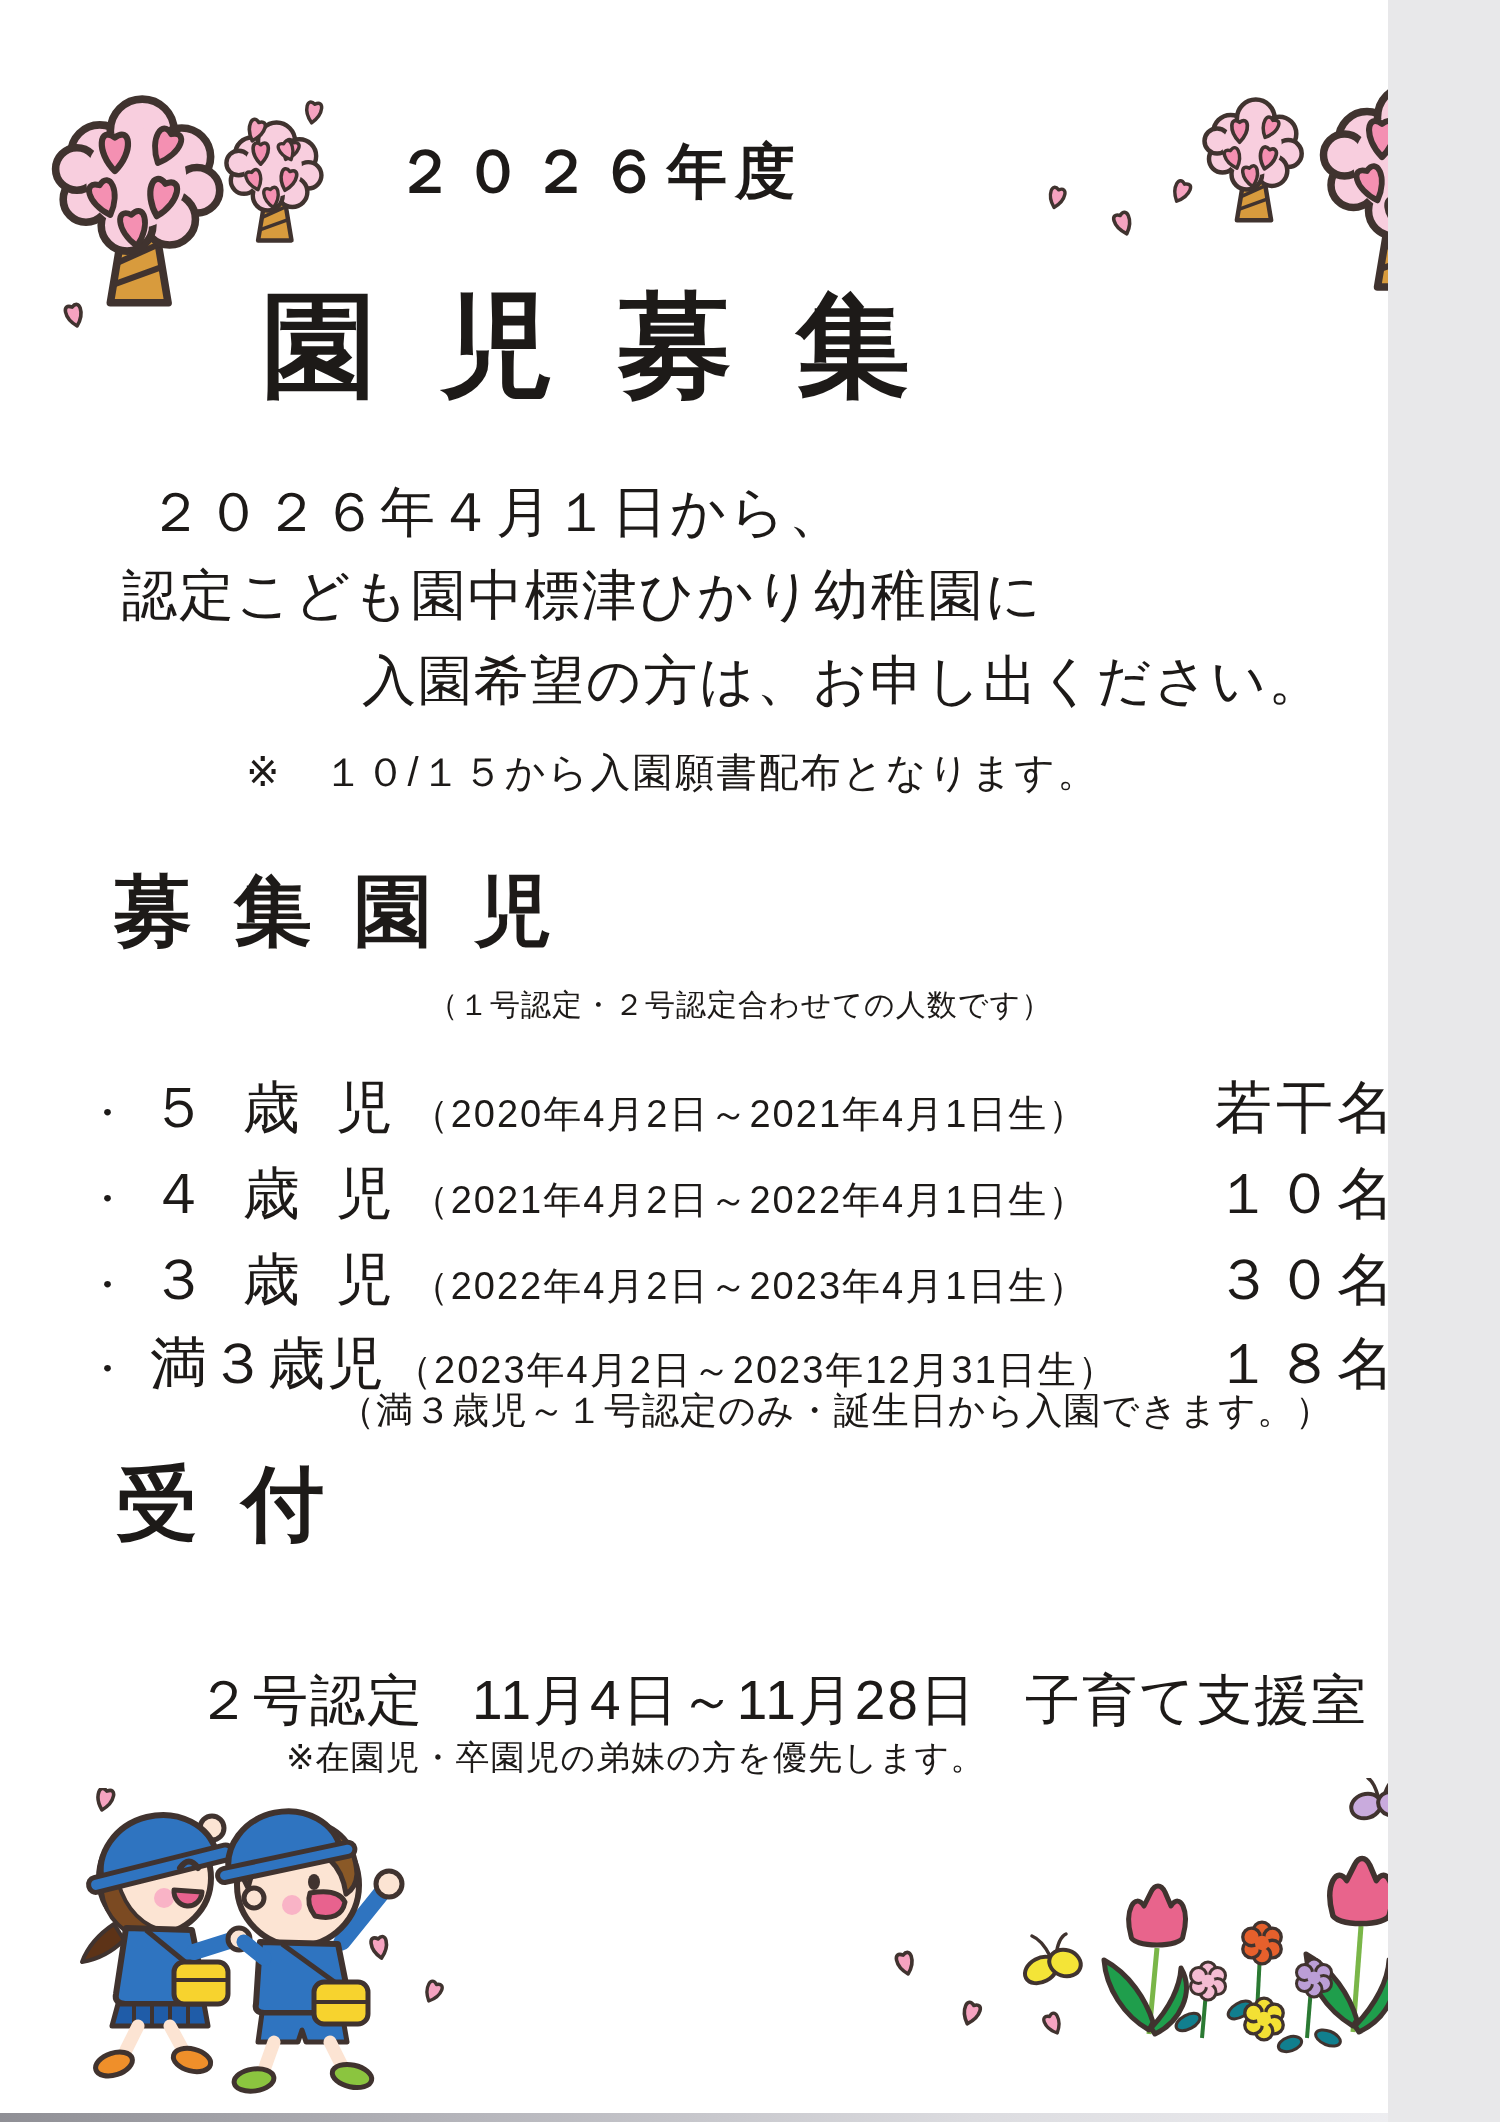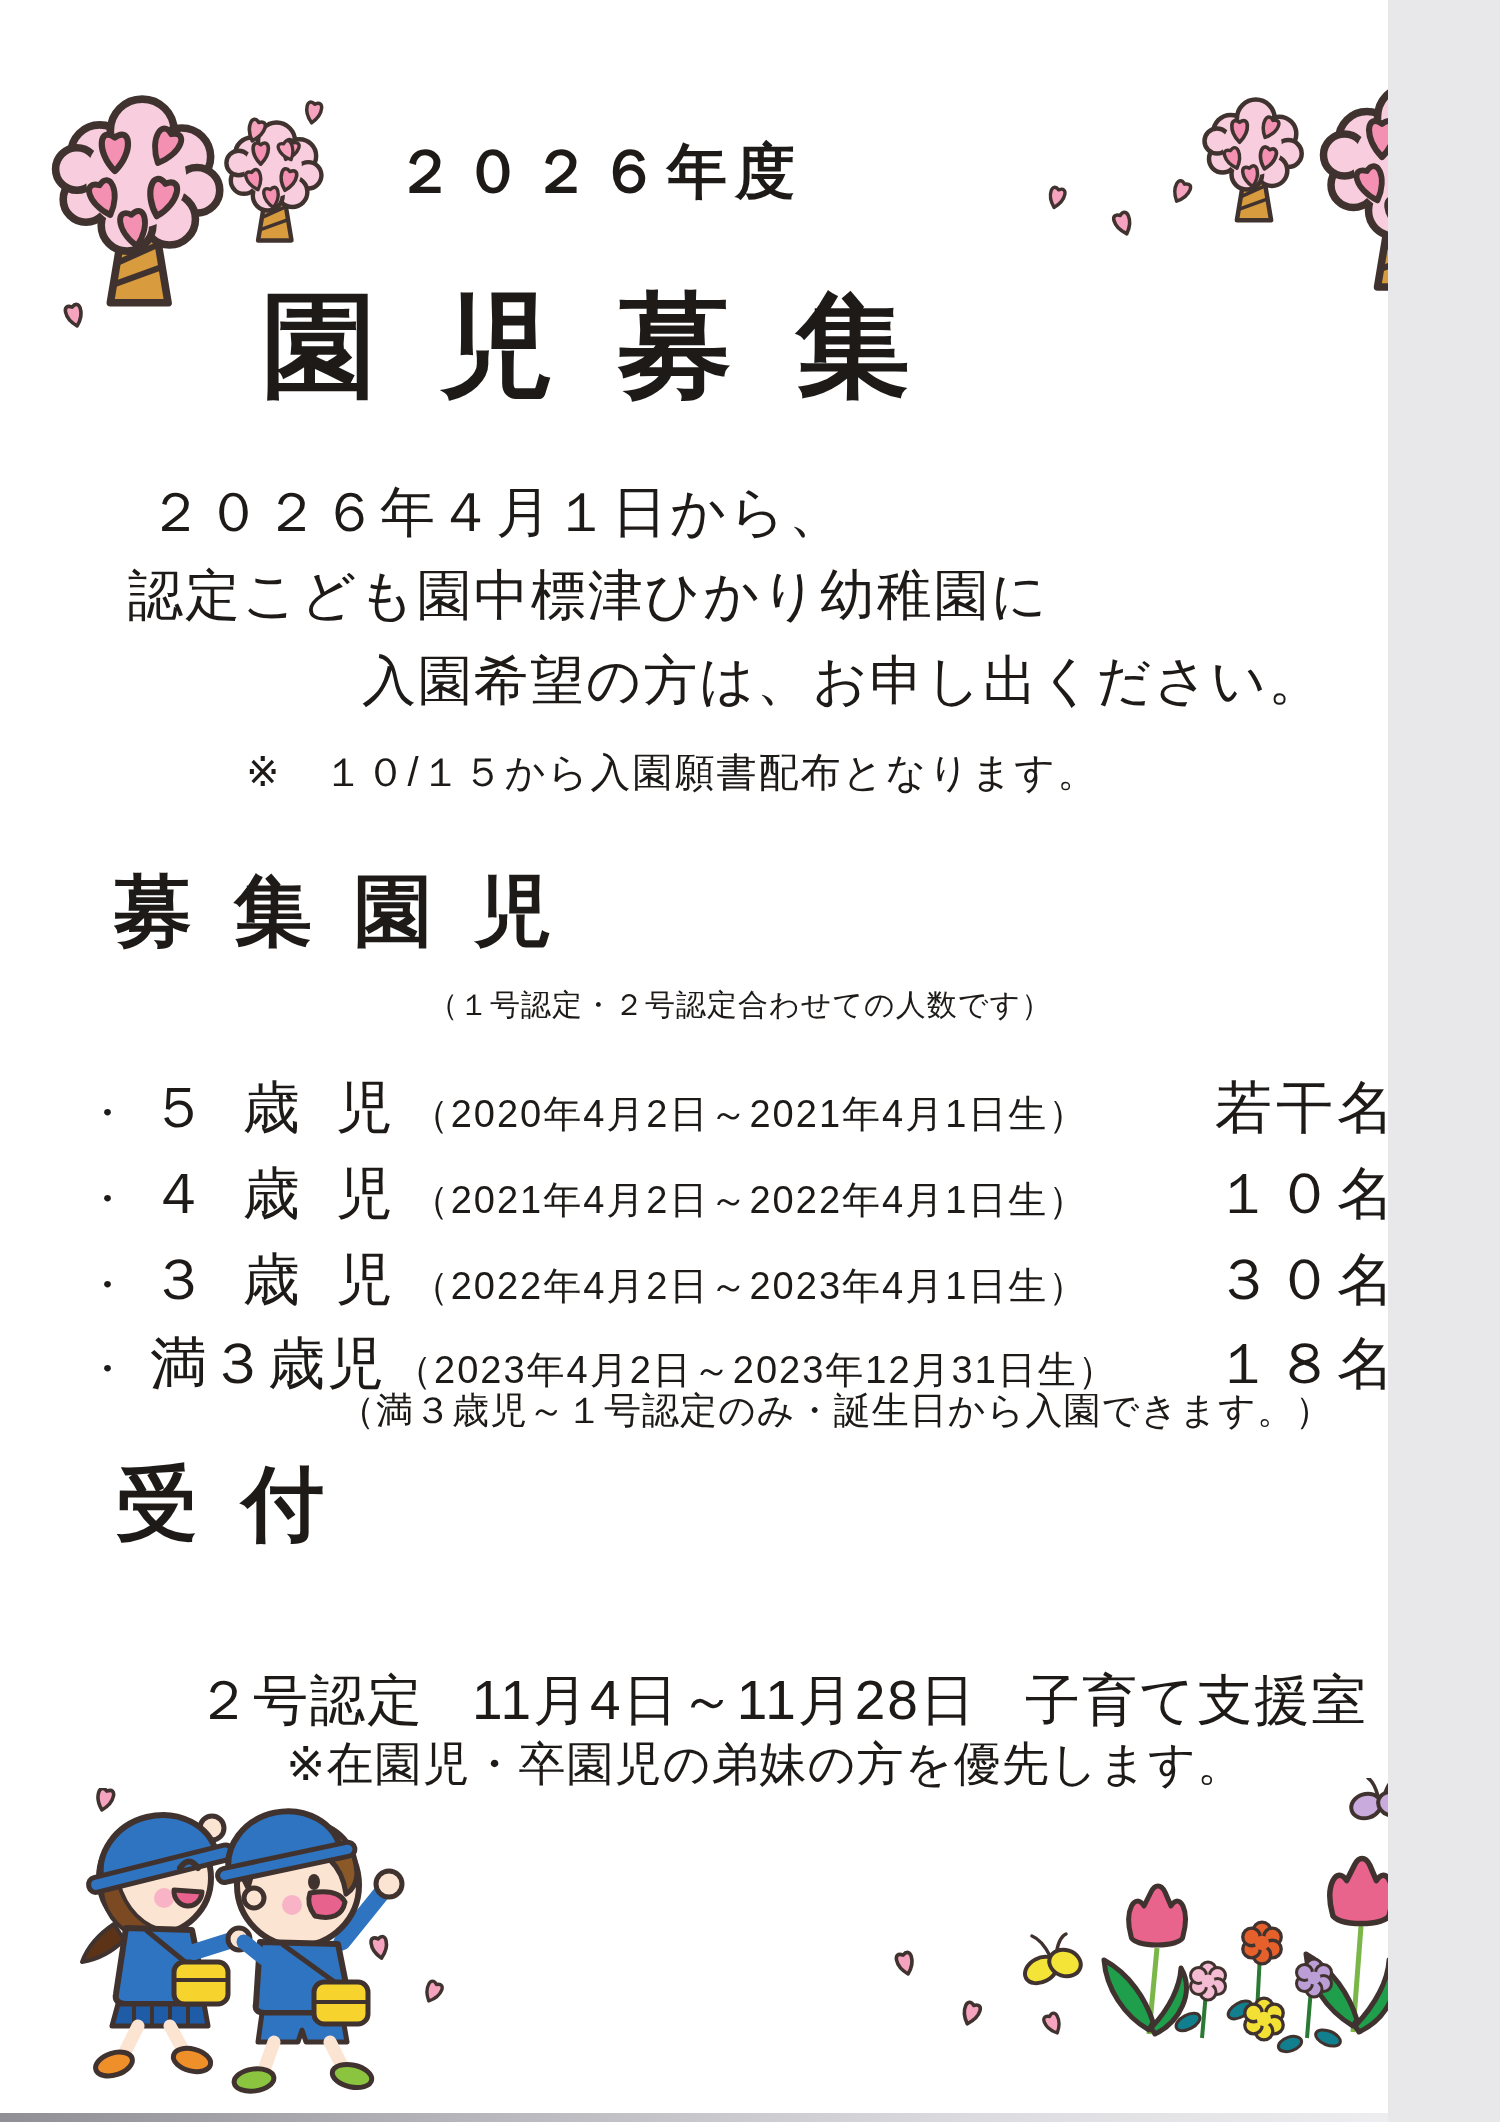--- a/index.html
+++ b/index.html
@@ -9,35 +9,35 @@
     background:#ffffff;
     font-family:"Liberation Sans","DejaVu Sans",sans-serif;
     color:#1d1a18;
     overflow:hidden;
   }
   .abs{position:absolute;}
   .txt{position:absolute;white-space:nowrap;line-height:1.12;}
   .year{left:395px;top:138px;font-size:60px;font-weight:700;letter-spacing:8px;}
   .main-title{left:262px;top:282px;font-size:114px;font-weight:700;letter-spacing:64px;}
   .intro1{left:148px;top:482px;font-size:55px;letter-spacing:3px;}
-  .intro2{left:128px;top:565px;font-size:55px;letter-spacing:2px;text-align:center;}
+  .intro2{left:122px;top:565px;font-size:55px;letter-spacing:2px;text-align:center;}
   .intro3{left:362px;top:650px;font-size:54px;letter-spacing:2px;}
   .note1{left:246px;top:750px;font-size:40px;letter-spacing:2px;text-align:center;}
   .h-recruit{left:114px;top:868px;font-size:78px;font-weight:700;letter-spacing:42px;}
   .cap-note{left:428px;top:988px;font-size:30px;letter-spacing:1px;}
   .row{position:absolute;left:86px;width:1312px;display:flex;align-items:baseline;}
   .row .bullet{font-size:42px;margin-right:22px;}
   .row .age{font-size:57px;letter-spacing:10px;}
   .row.row4 .age{letter-spacing:2px;}
   .row .range{font-size:38px;margin-left:8px;letter-spacing:2px;}
   .row .count{margin-left:auto;font-size:57px;letter-spacing:4px;}
   .footnote{left:338px;top:1390px;font-size:37px;letter-spacing:1px;}
   .h-reception{left:116px;top:1458px;font-size:82px;font-weight:700;letter-spacing:44px;}
   .rec-row{position:absolute;left:196px;display:flex;gap:48px;font-size:55px;letter-spacing:2px;}
-  .note3{left:286px;top:1738px;font-size:47px;letter-spacing:1px;}
+  .note3{left:286px;top:1738px;font-size:34px;letter-spacing:1px;}
   .scan-edge{position:absolute;left:0;top:2113px;width:1500px;height:9px;
     background:linear-gradient(90deg,#8f8f95 0%,#b4b4ba 30%,#dcdce0 65%,#f2f2f5 100%);}
   svg{display:block;}
 </style>
 </head>
 <body>
 
 <div class="page">
 
   <svg width="0" height="0" style="position:absolute" aria-hidden="true">

